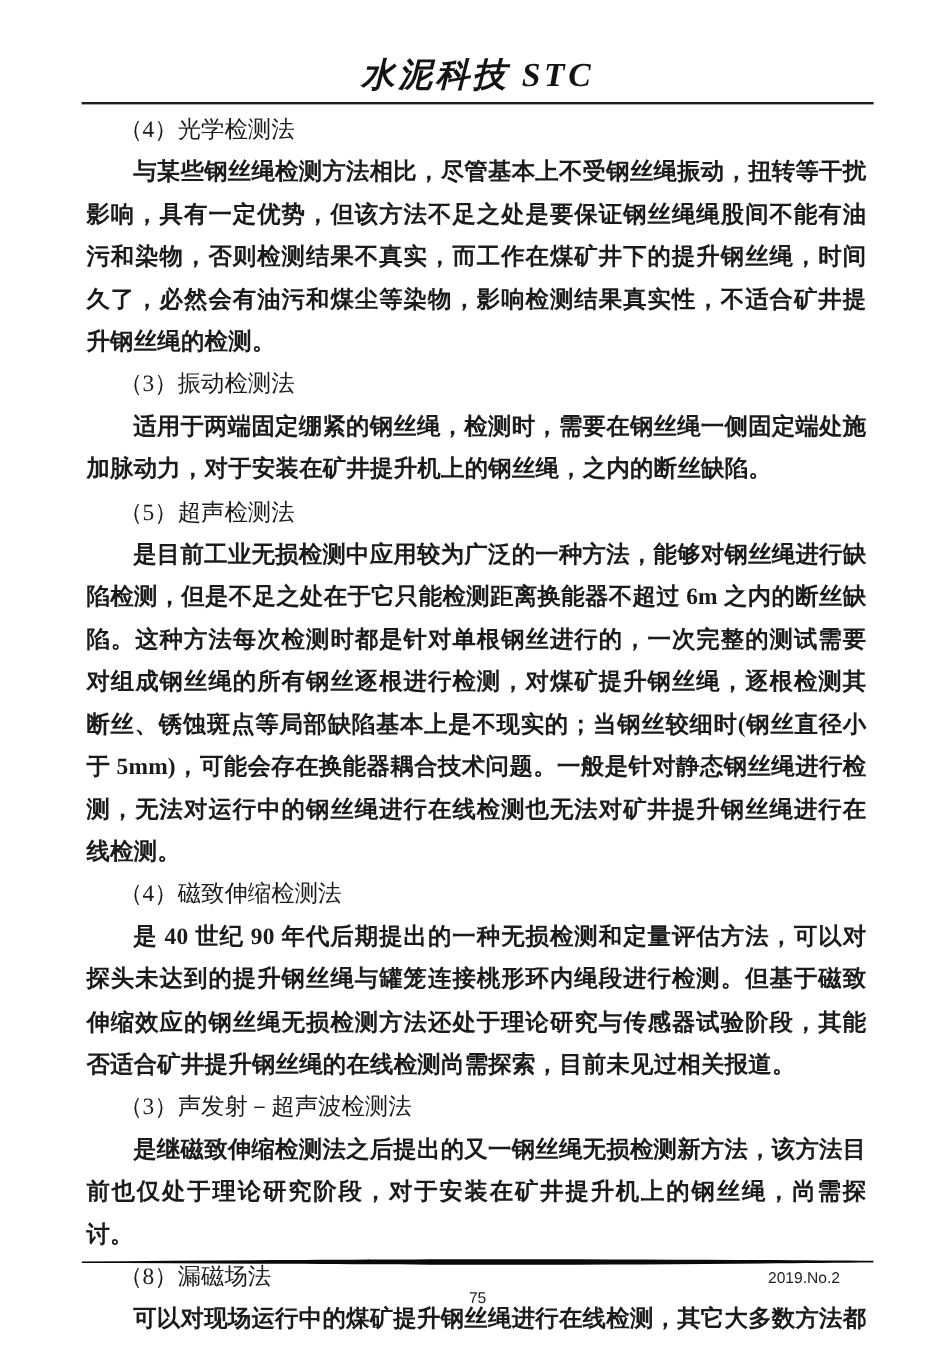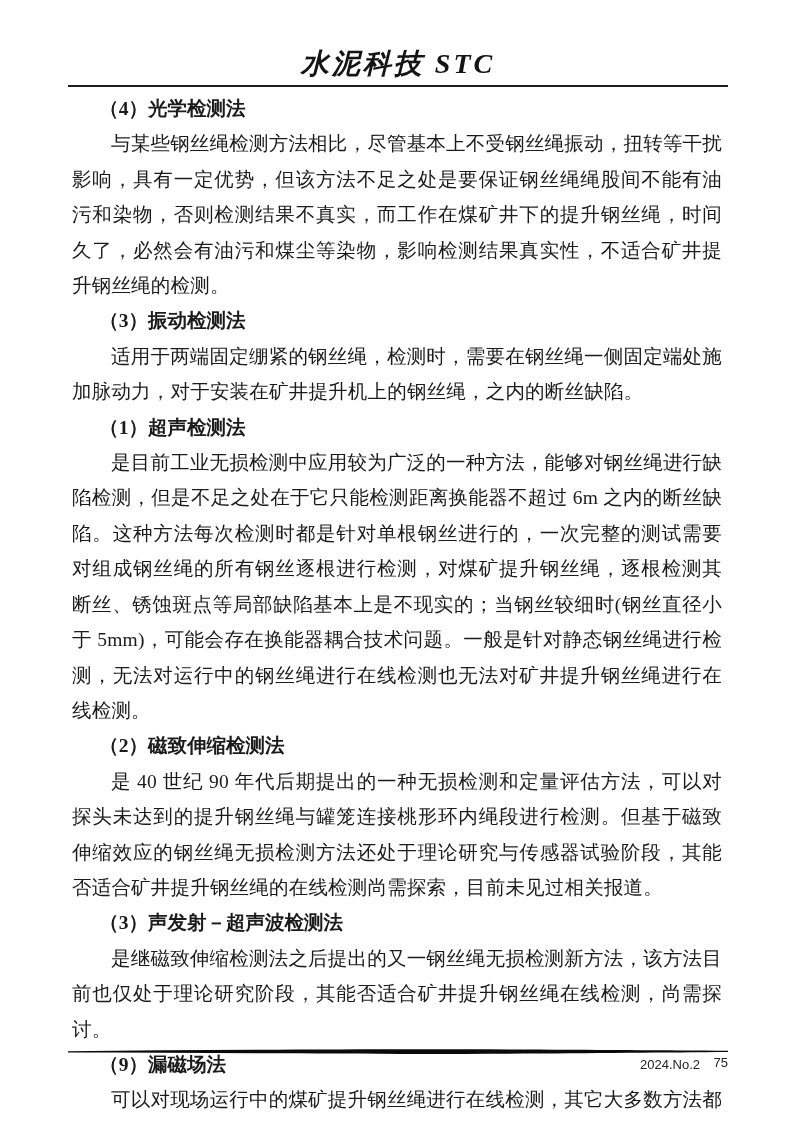--- a/index.html
+++ b/index.html
@@ -45,28 +45,29 @@
     left: 72px;
     width: 650px;
     font-size: 19.5px;
     line-height: 35.4px;
     text-align: justify;
     text-justify: inter-character;
   }
   .sec-heading {
     margin: 0;
     font-size: 19.5px;
-    font-weight: bold;
+    font-weight: normal;
     text-indent: 1.4em;
     line-height: 35.4px;
   }
   .para {
     margin: 0;
     text-indent: 2em;
     letter-spacing: 0.2px;
+    font-weight: bold;
   }
   
   .page-footer {
     position: absolute;
     left: 68px;
     bottom: 0;
     width: 660px;
     height: 74px;
   }
   .footer-rule {
@@ -79,22 +80,22 @@
     width: 100%;
     height: 22px;
     font-family: "Liberation Sans", "DejaVu Sans", sans-serif;
     font-size: 13px;
     color: #222222;
   }
   .page-number {
     position: absolute;
     left: 0;
     right: 0;
-    top: 0;
-    text-align: right;
+    top: 19px;
+    text-align: center;
   }
   .issue {
     position: absolute;
     right: 28px;
     top: 2px;
   }
 </style>
 </head>
 <body>
 
@@ -106,37 +107,37 @@
   </div>
 
   <div class="content">
 
     <h3 class="sec-heading">（4）光学检测法</h3>
     <p class="para">与某些钢丝绳检测方法相比，尽管基本上不受钢丝绳振动，扭转等干扰影响，具有一定优势，但该方法不足之处是要保证钢丝绳绳股间不能有油污和染物，否则检测结果不真实，而工作在煤矿井下的提升钢丝绳，时间久了，必然会有油污和煤尘等染物，影响检测结果真实性，不适合矿井提升钢丝绳的检测。</p>
 
     <h3 class="sec-heading">（3）振动检测法</h3>
     <p class="para">适用于两端固定绷紧的钢丝绳，检测时，需要在钢丝绳一侧固定端处施加脉动力，对于安装在矿井提升机上的钢丝绳，之内的断丝缺陷。</p>
 
-    <h3 class="sec-heading">（1）超声检测法</h3>
+    <h3 class="sec-heading">（5）超声检测法</h3>
     <p class="para">是目前工业无损检测中应用较为广泛的一种方法，能够对钢丝绳进行缺陷检测，但是不足之处在于它只能检测距离换能器不超过 6m 之内的断丝缺陷。这种方法每次检测时都是针对单根钢丝进行的，一次完整的测试需要对组成钢丝绳的所有钢丝逐根进行检测，对煤矿提升钢丝绳，逐根检测其断丝、锈蚀斑点等局部缺陷基本上是不现实的；当钢丝较细时(钢丝直径小于 5mm)，可能会存在换能器耦合技术问题。一般是针对静态钢丝绳进行检测，无法对运行中的钢丝绳进行在线检测也无法对矿井提升钢丝绳进行在线检测。</p>
 
-    <h3 class="sec-heading">（2）磁致伸缩检测法</h3>
+    <h3 class="sec-heading">（4）磁致伸缩检测法</h3>
     <p class="para">是 40 世纪 90 年代后期提出的一种无损检测和定量评估方法，可以对探头未达到的提升钢丝绳与罐笼连接桃形环内绳段进行检测。但基于磁致伸缩效应的钢丝绳无损检测方法还处于理论研究与传感器试验阶段，其能否适合矿井提升钢丝绳的在线检测尚需探索，目前未见过相关报道。</p>
 
     <h3 class="sec-heading">（3）声发射－超声波检测法</h3>
-    <p class="para">是继磁致伸缩检测法之后提出的又一钢丝绳无损检测新方法，该方法目前也仅处于理论研究阶段，其能否适合矿井提升钢丝绳在线检测，尚需探讨。</p>
+    <p class="para">是继磁致伸缩检测法之后提出的又一钢丝绳无损检测新方法，该方法目前也仅处于理论研究阶段，对于安装在矿井提升机上的钢丝绳，尚需探讨。</p>
 
-    <h3 class="sec-heading">（9）漏磁场法</h3>
+    <h3 class="sec-heading">（8）漏磁场法</h3>
     <p class="para">可以对现场运行中的煤矿提升钢丝绳进行在线检测，其它大多数方法都是针</p>
 
   </div>
 
   <div class="page-footer">
     <svg class="footer-rule" viewBox="0 0 660 7" preserveAspectRatio="none" aria-hidden="true">
       <path d="M0,3.2 C120,2.2 250,1.3 350,1.3 C470,1.3 580,2.1 660,2.7 L660,4.1 C580,4.7 470,6.0 350,6.0 C250,6.0 120,4.7 0,4.6 Z" fill="#0a0a0a"></path>
     </svg>
     <div class="footer-row">
       <span class="page-number">75</span>
-      <span class="issue">2024.No.2</span>
+      <span class="issue">2019.No.2</span>
     </div>
   </div>
 
 </div>
 
 </body></html>

